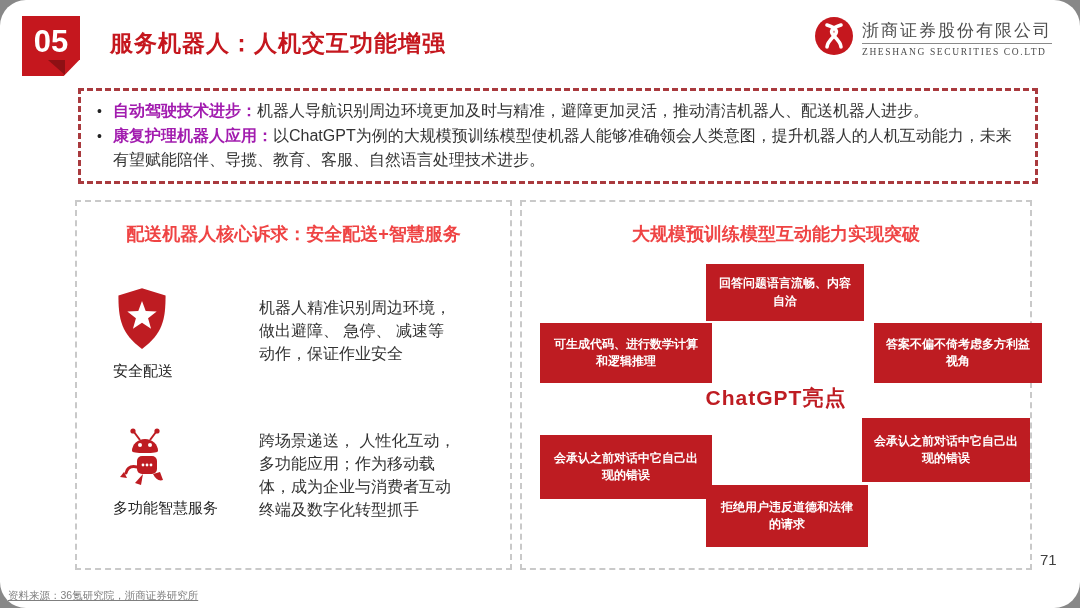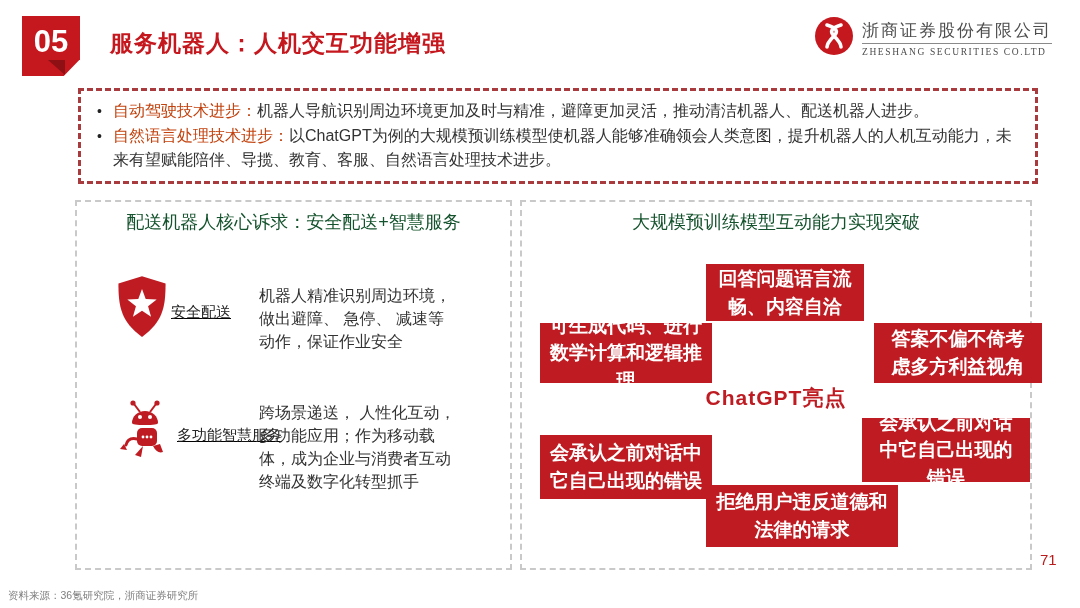--- a/index.html
+++ b/index.html
@@ -1,20 +1,20 @@
 <!DOCTYPE html>
 <html><head>
 <meta charset="utf-8">
 <style>
   * { margin:0; padding:0; box-sizing:border-box; }
   html,body { background:#888; }
   body { font-family:"Liberation Sans", sans-serif; }
   .slide {
     position:relative; width:1080px; height:608px; background:#ffffff;
-    overflow:hidden; margin:0 auto;
+    overflow:hidden; margin:0 auto;border-radius:26px;
   }
 
   
   .badge {
     position:absolute; left:22px; top:16px; width:58px; height:60px;
     background:#C5171E; color:#fff; font-size:31px; font-weight:bold;
     display:flex; align-items:center; justify-content:center;
     clip-path:polygon(0 0,100% 0,100% 72%,72% 100%,0 100%);
     padding-bottom:8px;
   }
@@ -38,62 +38,62 @@
   }
 
   
   .summary-box {
     position:absolute; left:78px; top:88px; width:960px; height:96px;
     border:3px dashed #A93A3E; padding:8px 14px 8px 10px;
   }
   .bullet { position:relative; padding-left:22px; font-size:16px; line-height:24px; color:#333; }
   .bullet + .bullet { margin-top:1px; }
   .bullet-dot { position:absolute; left:6px; top:0; color:#222; font-size:14px; }
-  .bullet-bold { font-weight:normal; color:#c2410c; }
+  .bullet-bold { font-weight:bold; color:#a21caf; }
 
   
   .panel {
     position:absolute; top:200px; height:370px;
     border:2px dashed #C9C9C9; background:#fff;
   }
   .panel-left  { left:75px;  width:437px; }
   .panel-right { left:520px; width:512px; }
   .panel-title {
-    margin-top:8px; text-align:center; font-size:18px; font-weight:normal; color:#14532d;
+    margin-top:20px; text-align:center; font-size:18px; font-weight:bold; color:#ef4444;
   }
 
   
   .item-row { display:flex; align-items:flex-start; margin-left:36px; }
   .item-row-1 { margin-top:40px; }
   .item-row-2 { margin-top:46px; }
-  .icon-col { width:128px; display:flex; flex-direction:row; align-items:center; flex-shrink:0;text-decoration:underline; }
+  .icon-col { width:128px; display:flex; flex-direction:column; flex-shrink:0; }
   .icon-label { margin-top:6px; font-size:15px; color:#262626; white-space:nowrap; }
   .item-text { width:200px; margin-left:18px; font-size:16px; line-height:23px; color:#333; padding-top:10px; }
   .item-row-2 .item-text { padding-top:2px; }
 
   
   .hl-box {
     position:absolute; background:#BE1C22; color:#fff; font-weight:bold;
-    font-size:19px; line-height:1.45; text-align:center;
+    font-size:12px; line-height:1.45; text-align:center;
     display:flex; align-items:center; justify-content:center; padding:6px 10px;
   }
   .hl-top    { left:184px; top:62px;  width:158px; height:57px; }
   .hl-mleft  { left:18px;  top:121px; width:172px; height:60px; }
   .hl-mright { left:352px; top:121px; width:168px; height:60px; }
   .hl-lleft  { left:18px;  top:216px; width:172px; height:64px;margin-top:17px; }
   .hl-lright { left:340px; top:216px; width:168px; height:64px; }
-  .hl-bottom { left:184px; top:283px; width:192px; height:62px; }
+  .hl-bottom { left:184px; top:283px; width:162px; height:62px; }
   .center-label {
     position:absolute; left:0; top:182px; width:100%; text-align:center;
     font-size:21px; font-weight:bold; color:#BE1C22; letter-spacing:1px;
   }
 
   
-  .page-number { position:absolute; left:1040px; top:551px; font-size:15px; color:#b91c1c; }
-  .source-note { position:absolute; left:8px; top:589px; font-size:10.5px; color:#7F7F7F; }
+  .page-number { position:absolute; left:1040px; top:551px; font-size:15px; color:#404040; }
+  .source-note { position:absolute; left:8px; top:589px; font-size:10.5px; color:#7F7F7F;text-decoration:underline; }
 </style>
 </head>
 <body>
 
 <div class="slide">
 
   <div class="badge">
     <span>05</span>
   </div>
   <div class="badge-fold"></div>
@@ -114,21 +114,21 @@
     </span>
   </div>
 
   <div class="summary-box">
     <div class="bullet">
       <span class="bullet-dot">•</span>
       <span class="bullet-bold">自动驾驶技术进步：</span><span>机器人导航识别周边环境更加及时与精准，避障更加灵活，推动清洁机器人、配送机器人进步。</span>
     </div>
     <div class="bullet">
       <span class="bullet-dot">•</span>
-      <span class="bullet-bold">自然语言处理技术进步：</span><span>以ChatGPT为例的大规模预训练模型使机器人能够准确领会人类意图，提升机器人的人机互动能力，未来有望赋能陪伴、导揽、教育、客服、自然语言处理技术进步。</span>
+      <span class="bullet-bold">康复护理机器人应用：</span><span>以ChatGPT为例的大规模预训练模型使机器人能够准确领会人类意图，提升机器人的人机互动能力，未来有望赋能陪伴、导揽、教育、客服、自然语言处理技术进步。</span>
     </div>
   </div>
 
   <div class="panel panel-left">
     <div class="panel-title">配送机器人核心诉求：安全配送+智慧服务</div>
 
     <div class="item-row item-row-1">
       <div class="icon-col">
         <span>
           <svg width="58" height="66" viewBox="0 0 64 72">

